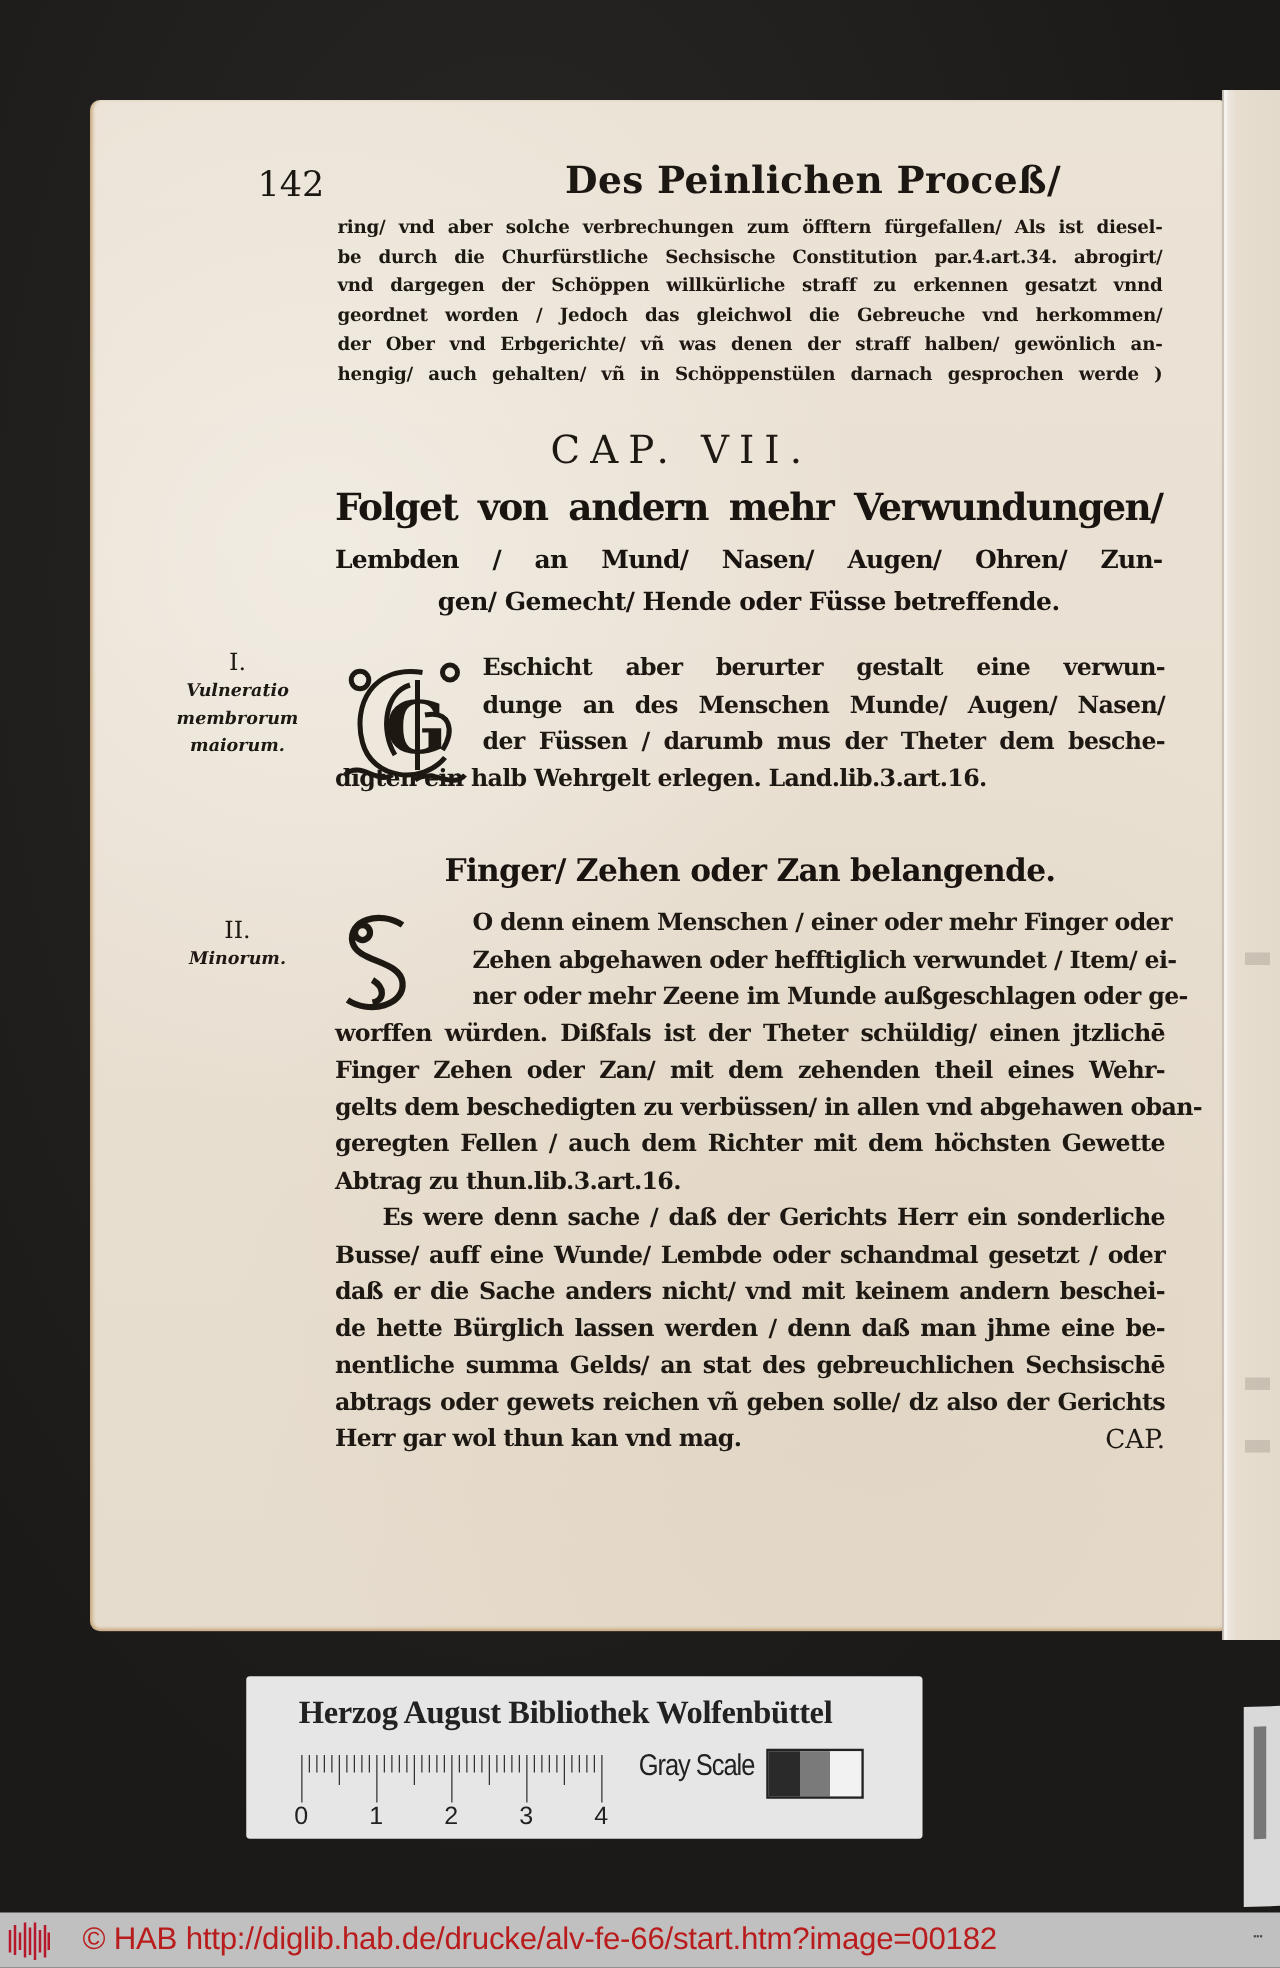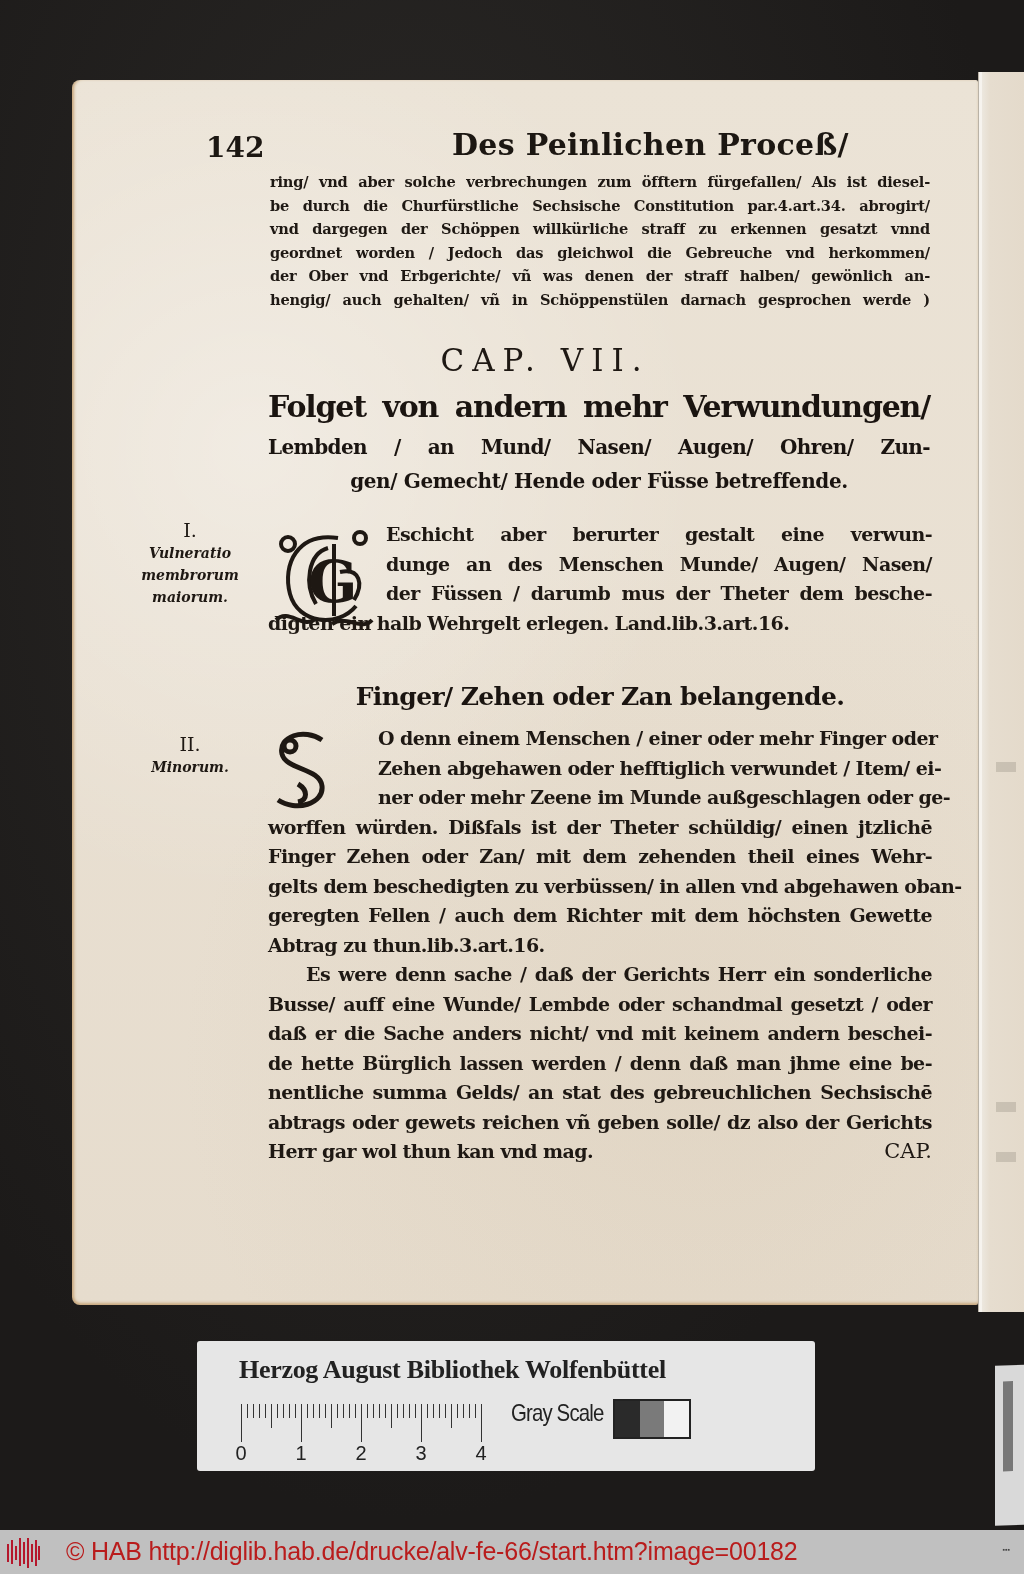--- a/index.html
+++ b/index.html
@@ -39,21 +39,21 @@
       radial-gradient(circle at 70% 80%, rgba(200,180,150,0.18), transparent 45%),
       linear-gradient(180deg,#ebe3d6,#e6dccd);
     border-radius:8px 2px 2px 8px;
     box-shadow: inset 3px 0 3px -1px #c9a97f, inset 0 -3px 3px -1px #c9a97f;
   }
   .page-header {
     position:absolute; left:130px; top:47px; width:740px; height:44px;
   }
   .page-number {
     position:absolute; left:4px; top:4px;
-    font-family:"DejaVu Serif", serif; font-weight:bold; font-size:28px; color:#1c1712;
+    font-family:"DejaVu Serif", serif; font-weight:normal; font-size:28px; color:#1c1712;
   }
   .running-head {
     position:absolute; left:250px; top:0px;
     font-family:"DejaVu Serif", serif; font-weight:bold; font-size:30px; color:#1c1712;
     letter-spacing:0.3px;
   }
   .body-text {
     font-family:"DejaVu Serif", serif; color:#1e1813; font-weight:bold;
     white-space:nowrap; margin:0;
   }
@@ -97,21 +97,21 @@
   }
   .drop-cap svg { width:100%; height:100%; }
   .subhead {
     position:absolute; left:196px; width:664px; text-align:center;
     font-family:"DejaVu Serif", serif; font-weight:bold; font-size:25px; color:#1a1410; letter-spacing:-0.6px;
   }
   .catchword { float:right; font-weight:normal; font-size:21px; letter-spacing:0; }
 
   
   .color-card {
-    position:absolute; left:197px; top:1341px; width:618px; height:130px;
+    position:absolute; left:197px; top:1341px; width:541px; height:130px;
     background:#e6e6e6; border-radius:3px;
   }
   .card-title {
     position:absolute; left:42px; top:14px;
     font-family:"Liberation Serif", serif; font-weight:bold; font-size:26px; color:#222; letter-spacing:-0.3px;
   }
   .ruler { position:absolute; left:44px; top:63px; width:240px; height:60px; }
   .ruler .tick { position:absolute; top:0; width:1px; background:#333; }
   .ruler .lab { position:absolute; top:38px; font-family:"Liberation Sans", sans-serif; font-size:20px; color:#222; transform:translateX(-50%); }
   .gray-label {

